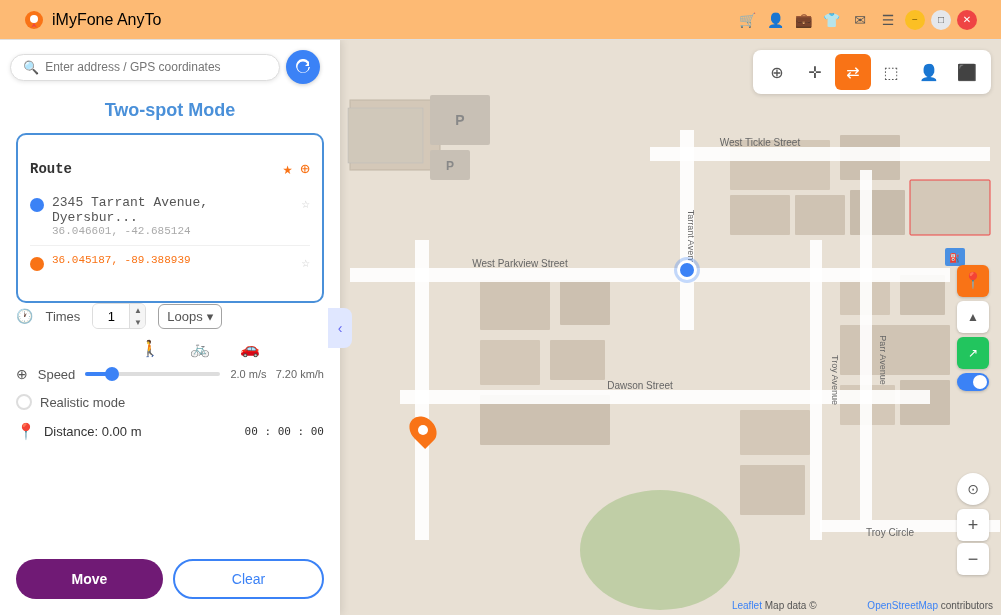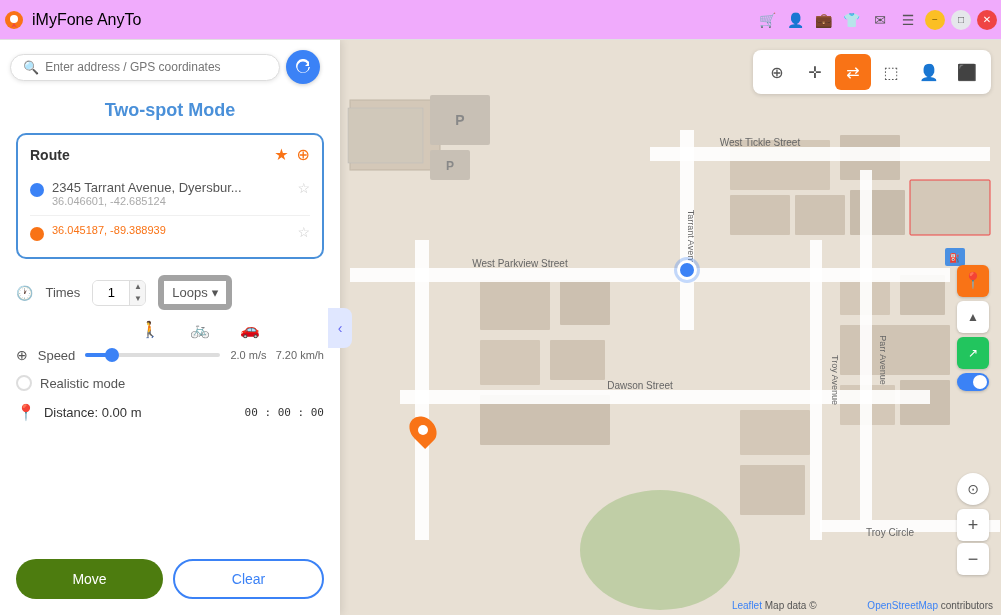--- a/index.html
+++ b/index.html
@@ -1,21 +1,21 @@
 <!DOCTYPE html>
 <html><head>
   <meta charset="utf-8">
   <style>
     * { margin: 0; padding: 0; box-sizing: border-box; }
     body { width: 1001px; height: 615px; overflow: hidden; font-family: -apple-system, BlinkMacSystemFont, 'Segoe UI', sans-serif; background: #f0f0f0; }
 
     
     #titlebar {
       display: flex; align-items: center; justify-content: space-between;
-      background: #f0abfc; height: 40px; padding: 0 4px;
+      background: #fdba74; height: 40px; padding: 0 24px;
       border-bottom: 1px solid #e0e0e0; position: relative; z-index: 100;
     }
     #titlebar .left { display: flex; align-items: center; gap: 8px; }
     #titlebar .right { display: flex; align-items: center; gap: 6px; }
     #titlebar .tb-icon { width: 22px; height: 22px; display: flex; align-items: center; justify-content: center; cursor: pointer; font-size: 14px; color: #555; }
     #titlebar .win-btn { width: 20px; height: 20px; border-radius: 50%; display: flex; align-items: center; justify-content: center; font-size: 10px; cursor: pointer; }
     #titlebar .win-min { background: #fbbf24; color: #7a5a00; }
     #titlebar .win-max { background: #e5e7eb; color: #555; }
     #titlebar .win-close { background: #ef4444; color: #fff; }
 
@@ -131,22 +131,23 @@
       cursor: pointer; color: #6366f1; font-size: 14px; z-index: 60;
     }
 
     .panel-title {
       text-align: center; font-size: 18px; font-weight: 600; color: #4a90d9;
       margin-bottom: 12px;
     }
 
     
     #route-box {
-      border: 2px solid #4a90d9; border-radius: 10px; padding: 10px 12px;
-      margin-bottom: 16px;
+      border: 2px solid #4a90d9; border-radius: 10px; padding: 24px 12px;
+      margin-bottom: 0;
+      font-family: Liberation Mono, monospace;
     }
     #route-header { display: flex; align-items: center; justify-content: space-between; margin-bottom: 10px; }
     #route-label { font-weight: 600; font-size: 14px; color: #333; }
     #route-actions { display: flex; gap: 8px; }
     .route-action-icon { font-size: 16px; cursor: pointer; color: #ccc; }
     .route-action-icon.active { color: #f97316; }
 
     .waypoint-row { display: flex; align-items: flex-start; gap: 8px; padding: 6px 0; }
     .wp-dot { width: 14px; height: 14px; border-radius: 50%; margin-top: 3px; flex-shrink: 0; }
     .wp-dot.blue { background: #3b82f6; }
@@ -164,21 +165,21 @@
     
     .settings-row { display: flex; align-items: center; gap: 12px; margin-bottom: 10px; }
     .setting-label { font-size: 13px; color: #555; display: flex; align-items: center; gap: 6px; }
     .setting-icon { font-size: 14px; color: #555; }
 
     .times-input-wrap { display: flex; align-items: center; border: 1px solid #ddd; border-radius: 6px; overflow: hidden; }
     .times-input { width: 36px; text-align: center; border: none; outline: none; font-size: 13px; padding: 4px; }
     .times-arrows { display: flex; flex-direction: column; }
     .times-arrow { width: 16px; height: 12px; background: #f5f5f5; display: flex; align-items: center; justify-content: center; font-size: 8px; cursor: pointer; color: #666; border-left: 1px solid #ddd; }
 
-    .loop-select { border: 6px solid #a3a3a3; border-radius: 6px; padding: 4px 8px; font-size: 13px; color: #555; background: #fff; cursor: pointer; display: flex; align-items: center; gap: 4px; }
+    .loop-select { border: 1px solid #a3a3a3; border-radius: 6px; padding: 4px 8px; font-size: 13px; color: #555; background: #fff; cursor: pointer; display: flex; align-items: center; gap: 4px; }
 
     .speed-section { margin-bottom: 10px; }
     .speed-icons { display: flex; gap: 30px; justify-content: center; margin-bottom: 6px; padding-left: 60px; }
     .speed-icon { font-size: 16px; color: #aaa; }
     .speed-icon.active { color: #555; }
     .speed-row { display: flex; align-items: center; gap: 10px; }
     .speed-slider-wrap { flex: 1; position: relative; height: 20px; display: flex; align-items: center; }
     .speed-track { width: 100%; height: 4px; background: #ddd; border-radius: 2px; position: relative; }
     .speed-fill { height: 4px; background: #3b82f6; border-radius: 2px; }
     .speed-thumb { width: 14px; height: 14px; background: #3b82f6; border-radius: 50%; position: absolute; top: 50%; transform: translateY(-50%); cursor: pointer; }
@@ -190,22 +191,22 @@
 
     
     .distance-section { display: flex; align-items: center; gap: 8px; margin-bottom: 10px; }
     .dist-icon { font-size: 16px; color: #f97316; }
     .dist-label { font-size: 13px; color: #333; }
     .dist-time { margin-left: auto; font-size: 11px; color: #333; font-family: monospace; }
 
     
     .action-btns { display: flex; gap: 10px; margin-top: auto; }
     .btn-move {
-      flex: 1; background: #4d7c0f; color: #fff; border: none; border-radius: 20px;
-      padding: 10px; font-size: 14px; font-weight: 400; cursor: pointer;
+      flex: 1; background: #701a75; color: #fff; border: none; border-radius: 20px;
+      padding: 10px; font-size: 14px; font-weight: 700; cursor: pointer;
     }
     .btn-clear {
       flex: 1; background: #fff; color: #3b82f6; border: 2px solid #3b82f6;
       border-radius: 20px; padding: 10px; font-size: 14px; font-weight: 500; cursor: pointer;
     }
 
     
     .map-pin {
       position: absolute; transform: translate(-50%, -100%);
       display: flex; flex-direction: column; align-items: center;

